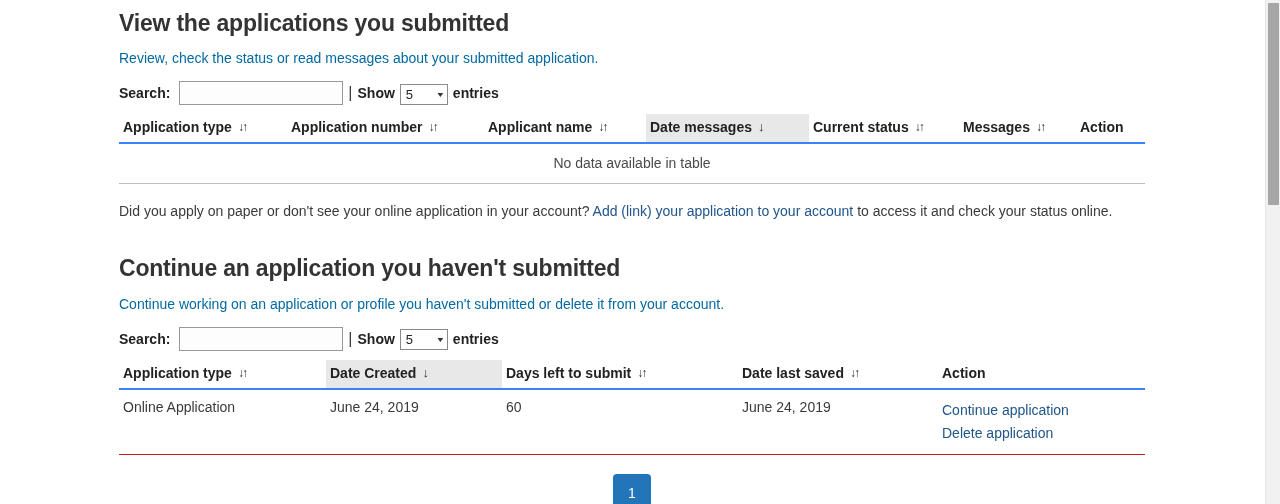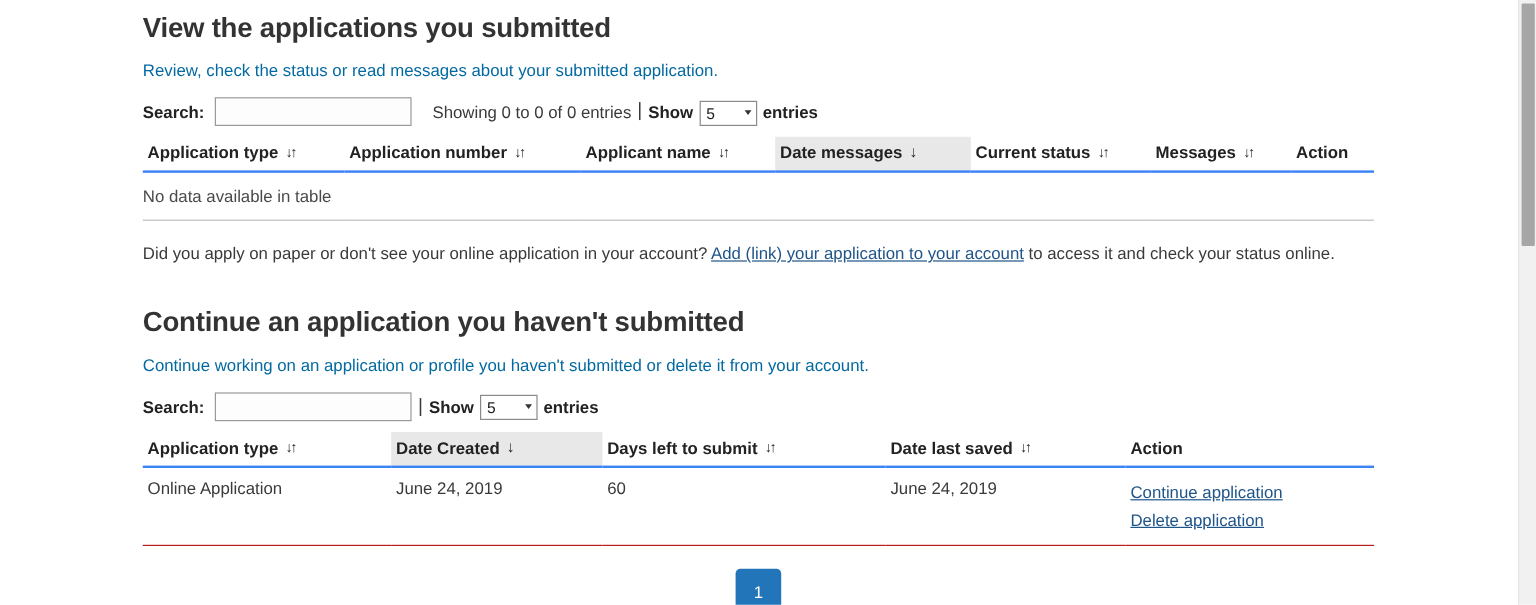--- a/index.html
+++ b/index.html
@@ -140,30 +140,30 @@
     font-size: 13px;
   }
   table.dt tbody td {
     font-size: 14px;
     color: #3a3a3a;
     padding: 9px 0 9px 4px;
     border-bottom: 1px solid #b91c1c;
     vertical-align: top;
   }
   table.dt tbody td.empty {
+    text-align: center;
     padding: 11px 0 12px 0;
     color: #4a4a4a;
     border-bottom: 1px solid #bdbdbd;
   }
   .cell-col-created { background: transparent; }
 
   
   a.link {
     color: #20558a;
-    text-decoration: underline;
     font-size: 14px;
     cursor: pointer;
   }
   .action-links a.link { display: block; line-height: 1.65; }
 
   .note {
     font-size: 14px;
     color: #3a3a3a;
     line-height: 1.2;
   }
@@ -218,21 +218,20 @@
 
     <div>
 
       <h1 class="section-title" style="margin-top:11px;">View the applications you submitted</h1>
 
       <p class="section-desc" style="margin-top:14px;">Review, check the status or read messages about your submitted application.</p>
 
       <div class="controls" style="margin-top:14px;">
         <span class="search-label">Search:</span>
         <input class="search-input" type="text" placeholder="" style="">
-        <span class="info-text">Showing 0 to 0 of 0 entries</span>
         <span class="sep">|</span>
         <span class="show-label">Show</span>
         <span class="len-select">
           <span>5</span>
           <span class="caret">▼</span>
         </span>
         <span class="entries-label">entries</span>
       </div>
 
       <table class="dt" style="margin-top:9px;">

